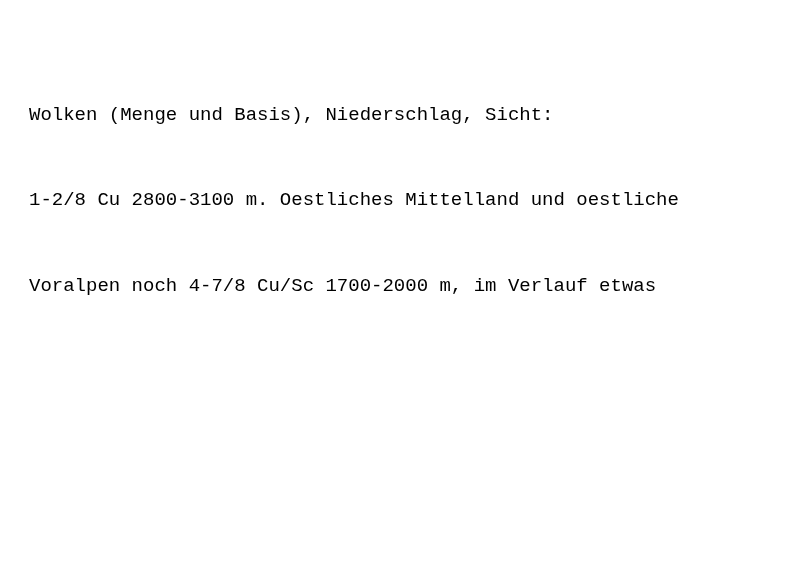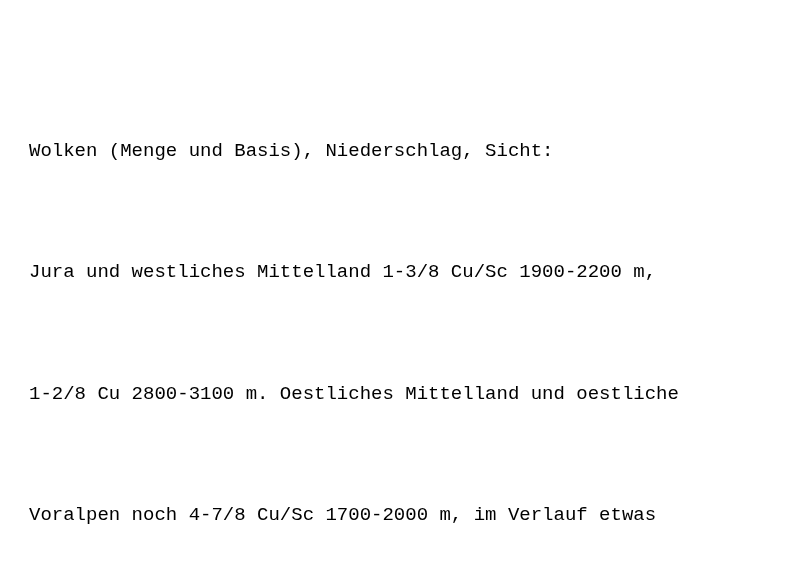--- a/index.html
+++ b/index.html
@@ -16,30 +16,28 @@
     font-family: "Liberation Mono", "DejaVu Sans Mono", monospace;
     font-size: 19px;
     line-height: 28.5px;
     color: #000000;
     white-space: pre;
     padding: 15px 0 0 29px;
   }
   .line {
     height: 28.5px;
     white-space: pre;
-    margin-top: 36px;
   }
 </style>
 </head>
 <body>
 
 <div class="report">
 
   <div class="line">Wolken (Menge und Basis), Niederschlag, Sicht:</div>
-  <div class="line">Jura und westliches Mittelland 1-3/8 Cu/Sc 1900-2200 m,</div>
   <div class="line">1-2/8 Cu 2800-3100 m. Oestliches Mittelland und oestliche</div>
   <div class="line">Voralpen noch 4-7/8 Cu/Sc 1700-2000 m, im Verlauf etwas</div>
   
   
   
   
   
 
   
 

